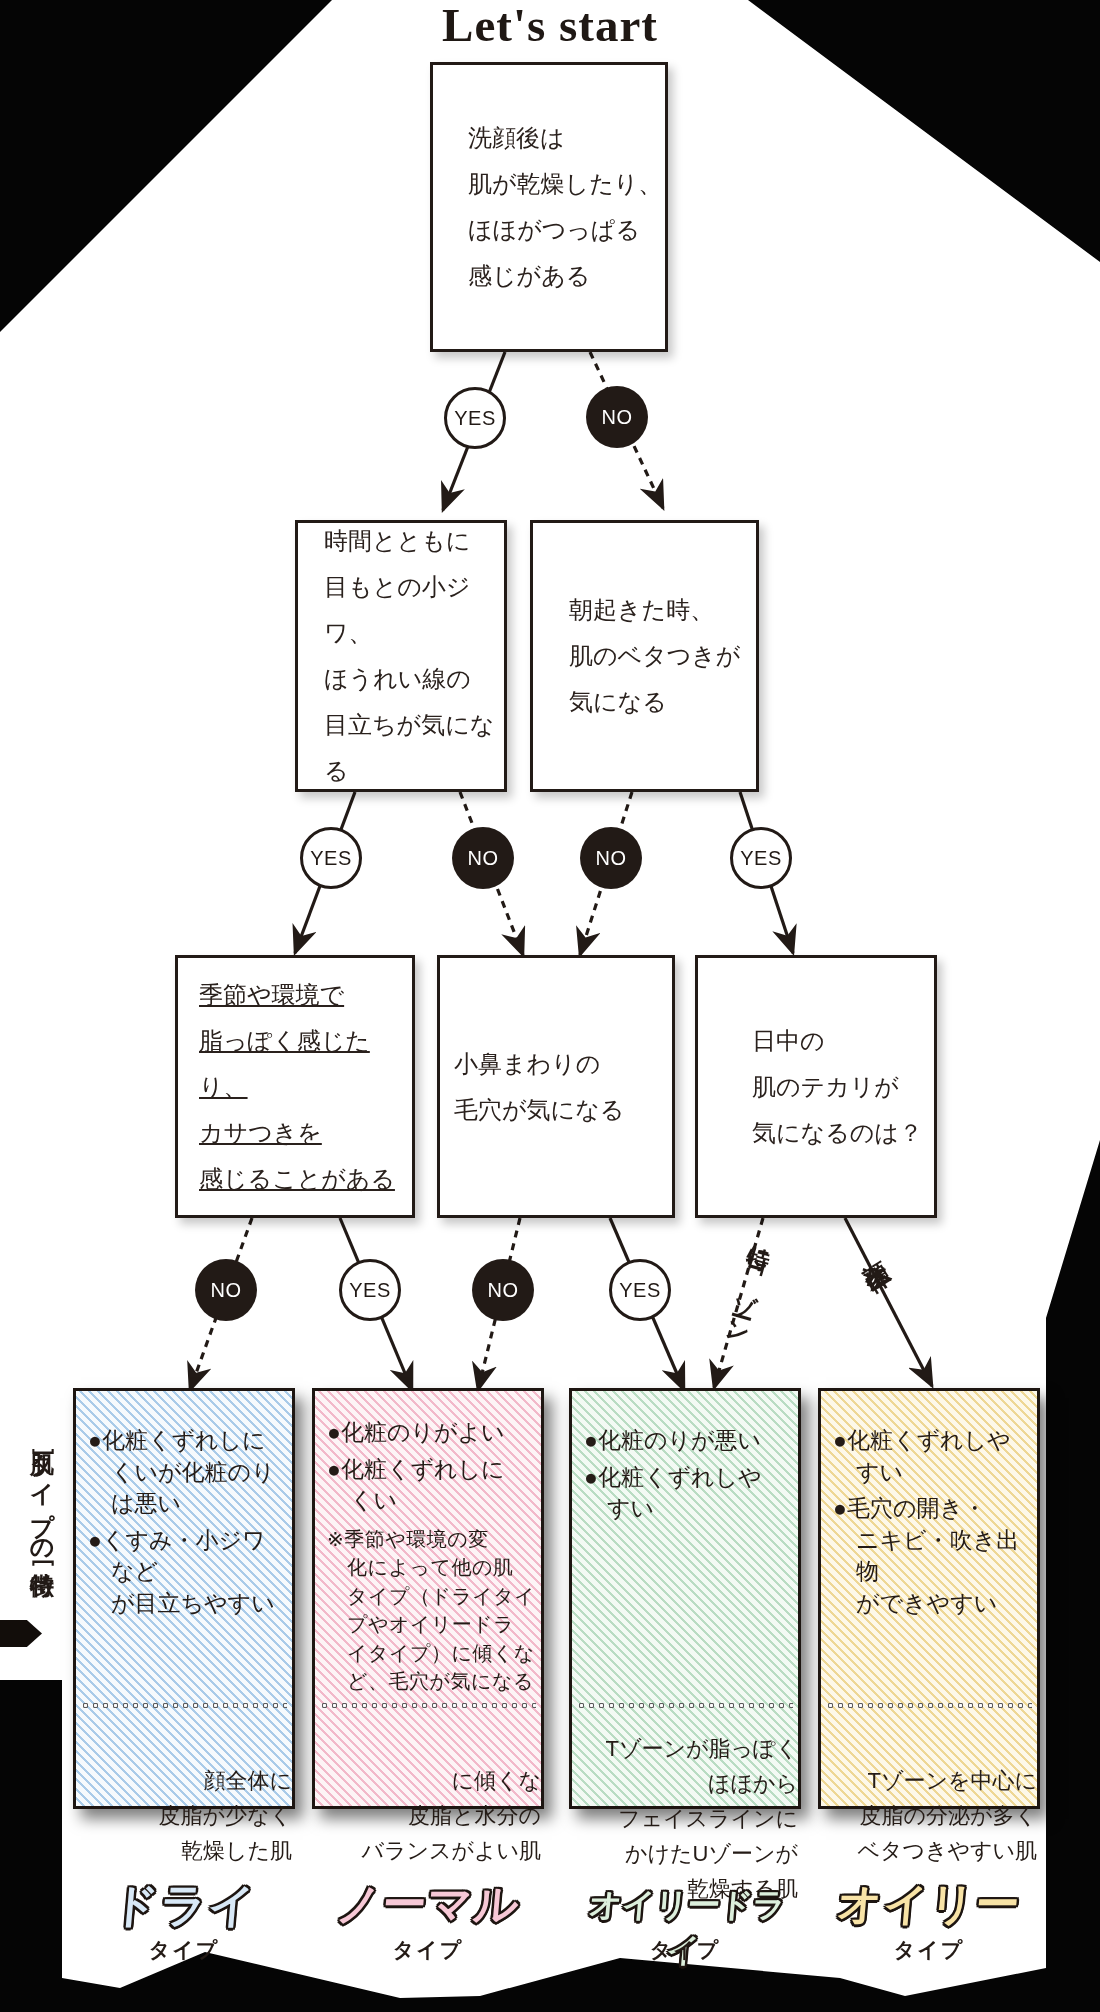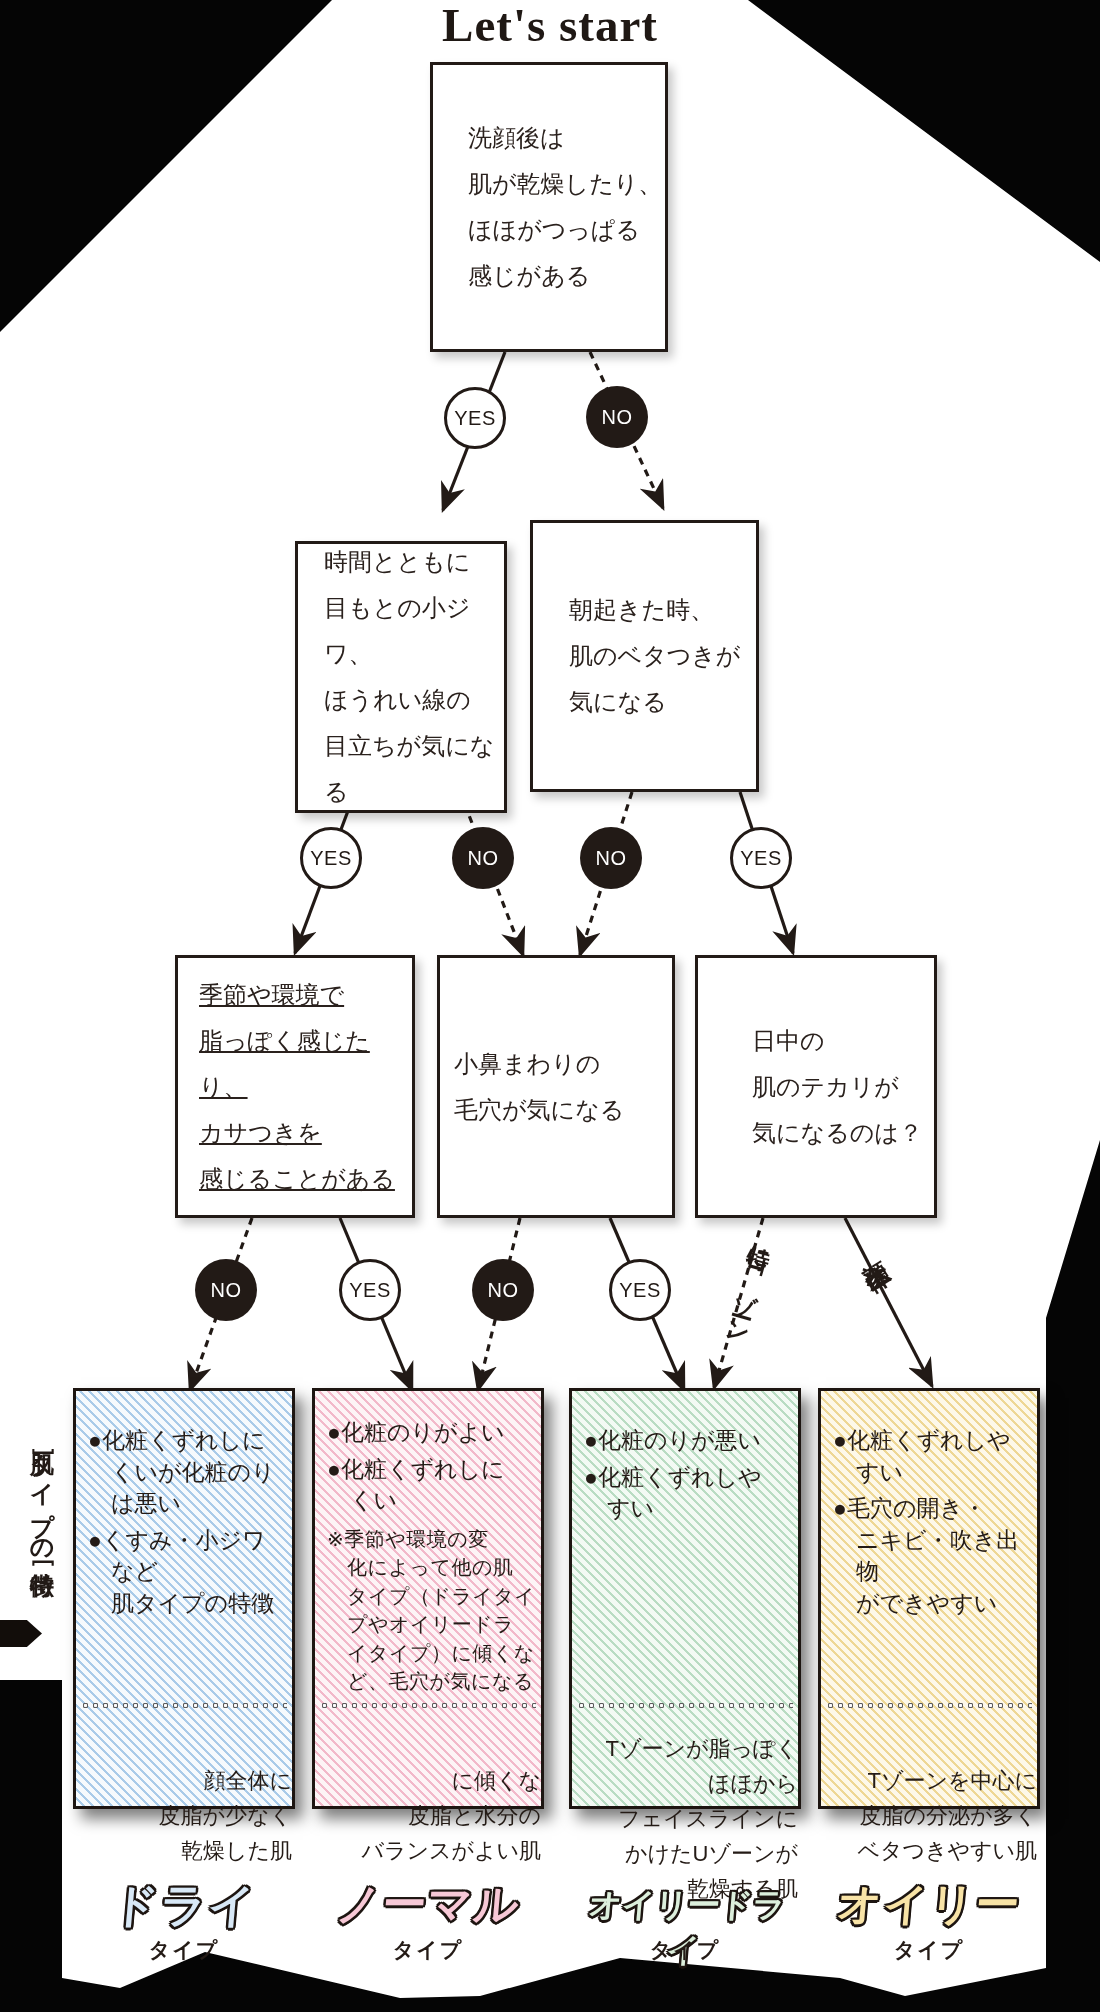--- a/index.html
+++ b/index.html
@@ -24,21 +24,21 @@
     font-size:47px;font-weight:700;letter-spacing:1px;color:#1f1814;
   }
   .arrows{position:absolute;left:0;top:0;pointer-events:none;}
   .qbox{
     position:absolute;background:#ffffff;border:3px solid #221a16;box-sizing:border-box;
     box-shadow:5px 6px 9px rgba(0,0,0,.22);
     display:flex;align-items:center;
   }
   .qtext{font-size:24px;line-height:46px;font-weight:500;color:#2a211d;white-space:pre-line;}
   .q1 {left:430px;top:62px; width:238px;height:290px;} .q1 .qtext{padding-left:35px;}
-  .q2a{left:295px;top:541px;width:212px;height:272px;} .q2a .qtext{padding-left:26px;}
+  .q2a{left:295px;top:520px;width:212px;height:272px;} .q2a .qtext{padding-left:26px;}
   .q2b{left:530px;top:520px;width:229px;height:272px;} .q2b .qtext{padding-left:36px;}
   .q3a{left:175px;top:955px;width:240px;height:263px;} .q3a .qtext{padding-left:21px;text-decoration:underline;}
   .q3b{left:437px;top:955px;width:238px;height:263px;} .q3b .qtext{padding-left:14px;}
   .q3c{left:695px;top:955px;width:242px;height:263px;} .q3c .qtext{padding-left:54px;}
   .circle{
     position:absolute;width:62px;height:62px;border-radius:50%;box-sizing:border-box;
     display:flex;align-items:center;justify-content:center;
     font-size:20px;letter-spacing:.5px;font-weight:500;
   }
   .circle.yes{background:#ffffff;border:3px solid #221a16;color:#221a16;}
@@ -179,21 +179,21 @@
 
   <div class="side-label">［肌タイプの特徴］</div>
   <div class="side-tab"></div>
 
   <section class="rbox r1">
     <div class="rcontent">
       <div class="feature">●化粧くずれしに
 くいが化粧のり
 は悪い</div>
       <div class="feature">●くすみ・小ジワなど
-肌タイプの特徴</div>
+が目立ちやすい</div>
     </div>
     <div class="dots"></div>
     <div class="desc">顔全体に
 皮脂が少なく
 乾燥した肌</div>
     <div class="type-name">ドライ</div>
     <div class="type-suffix">タイプ</div>
   </section>
 
   <section class="rbox r2">

